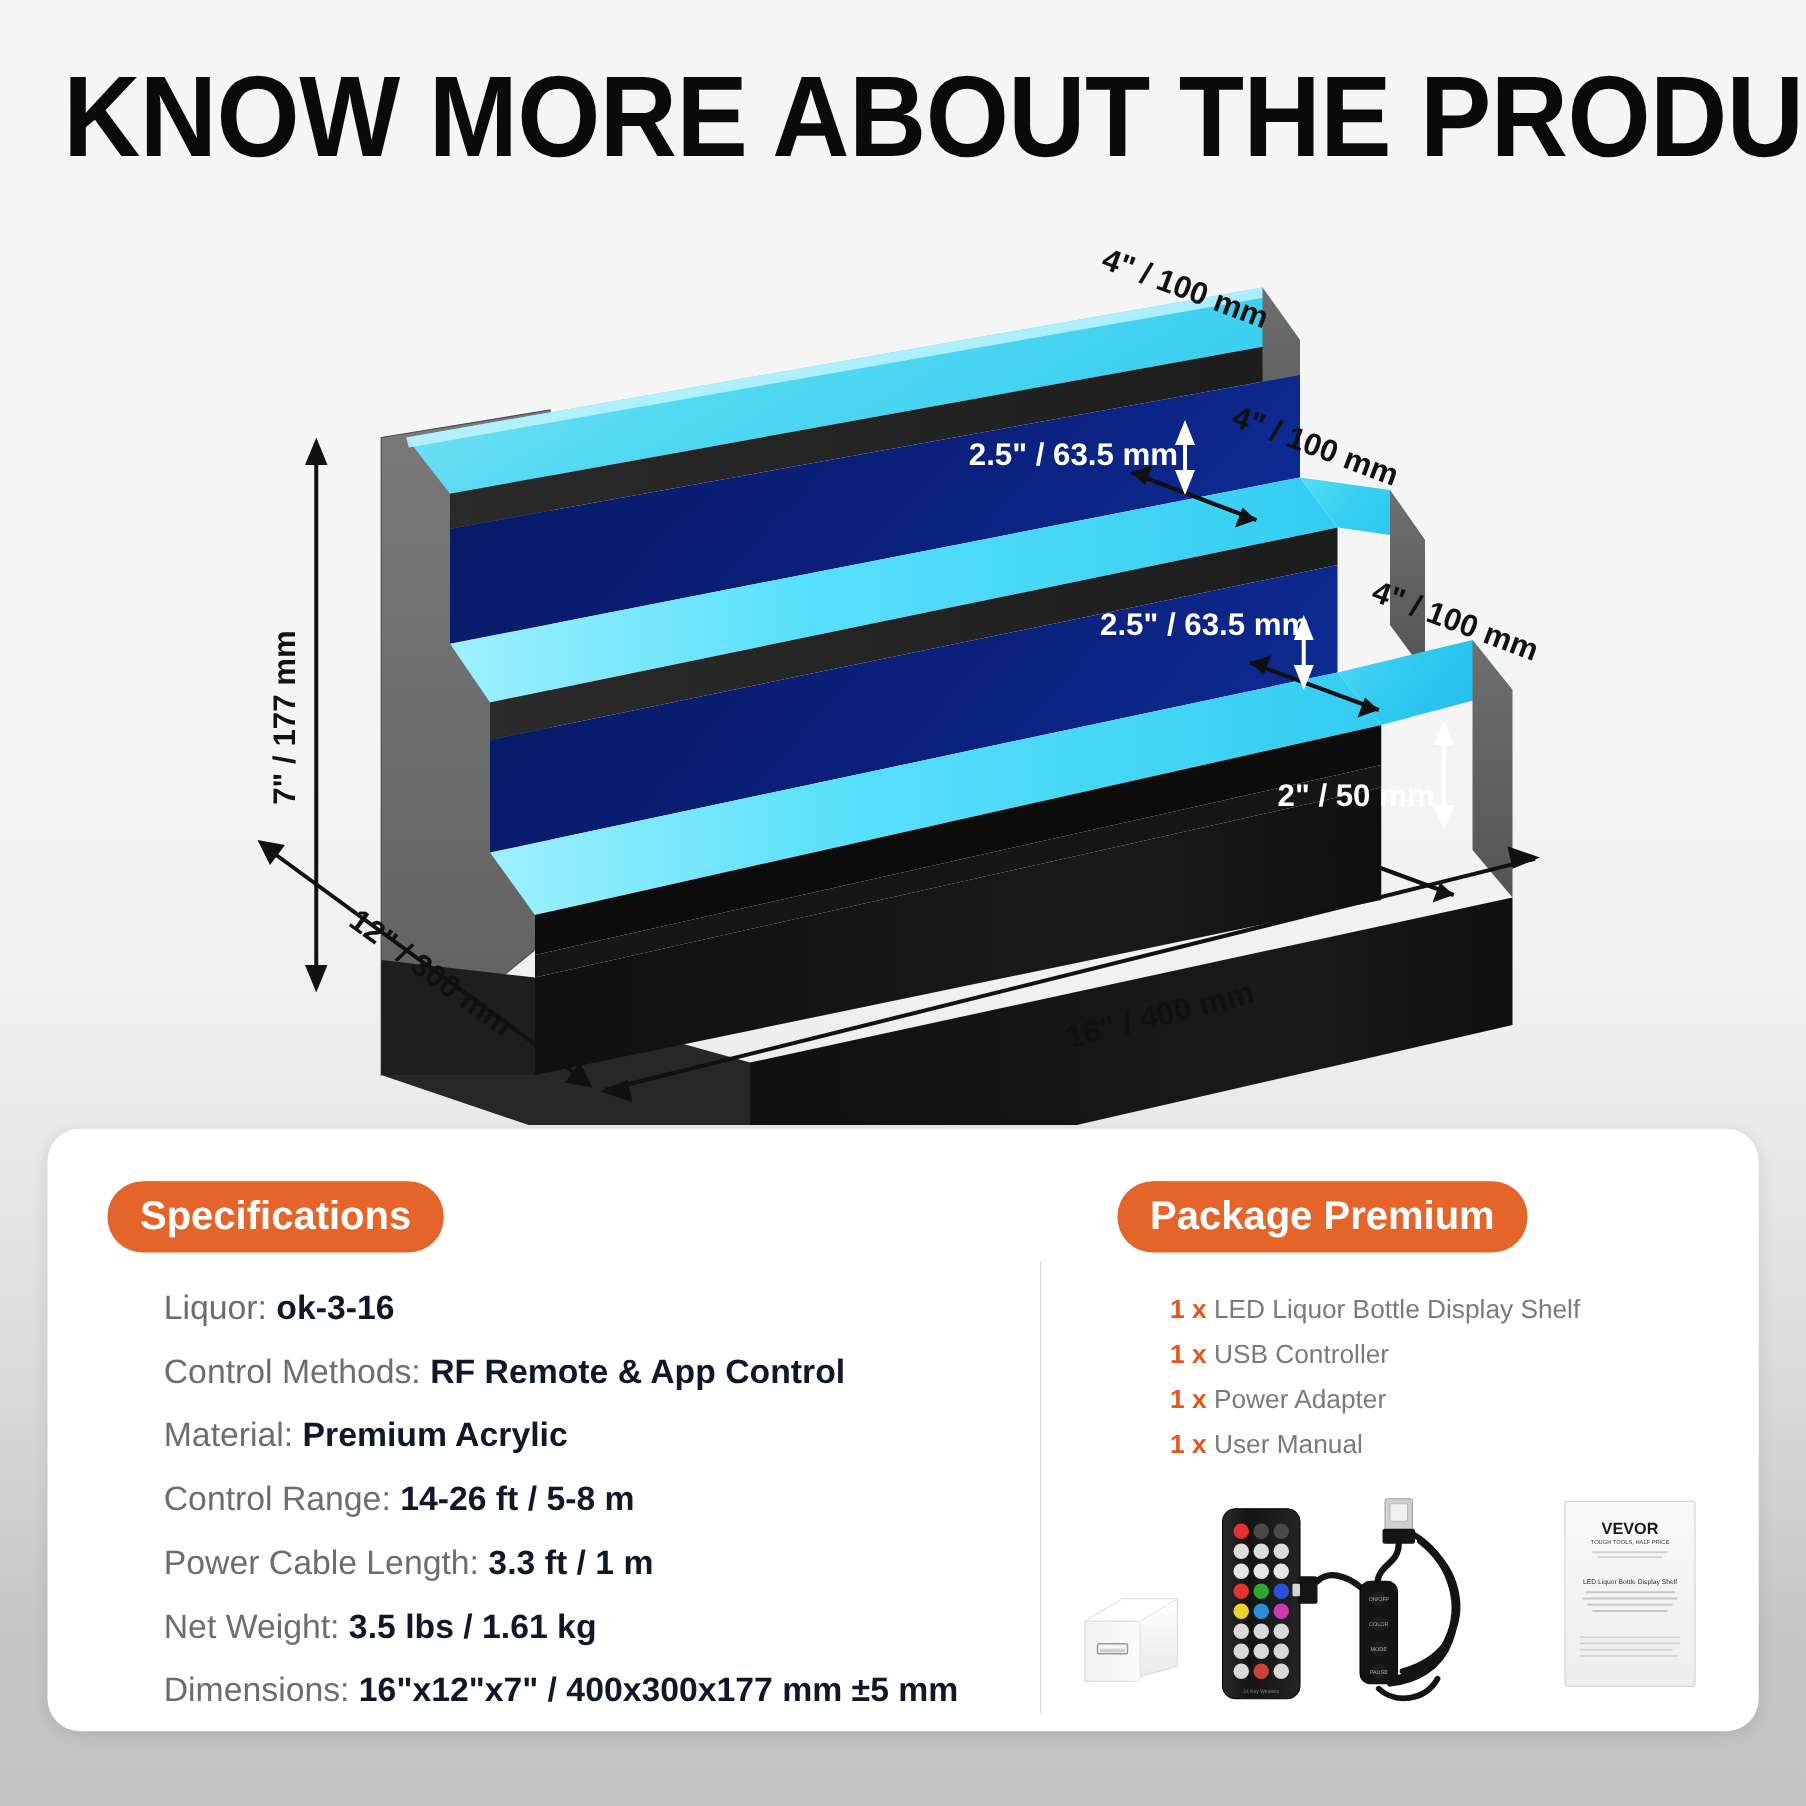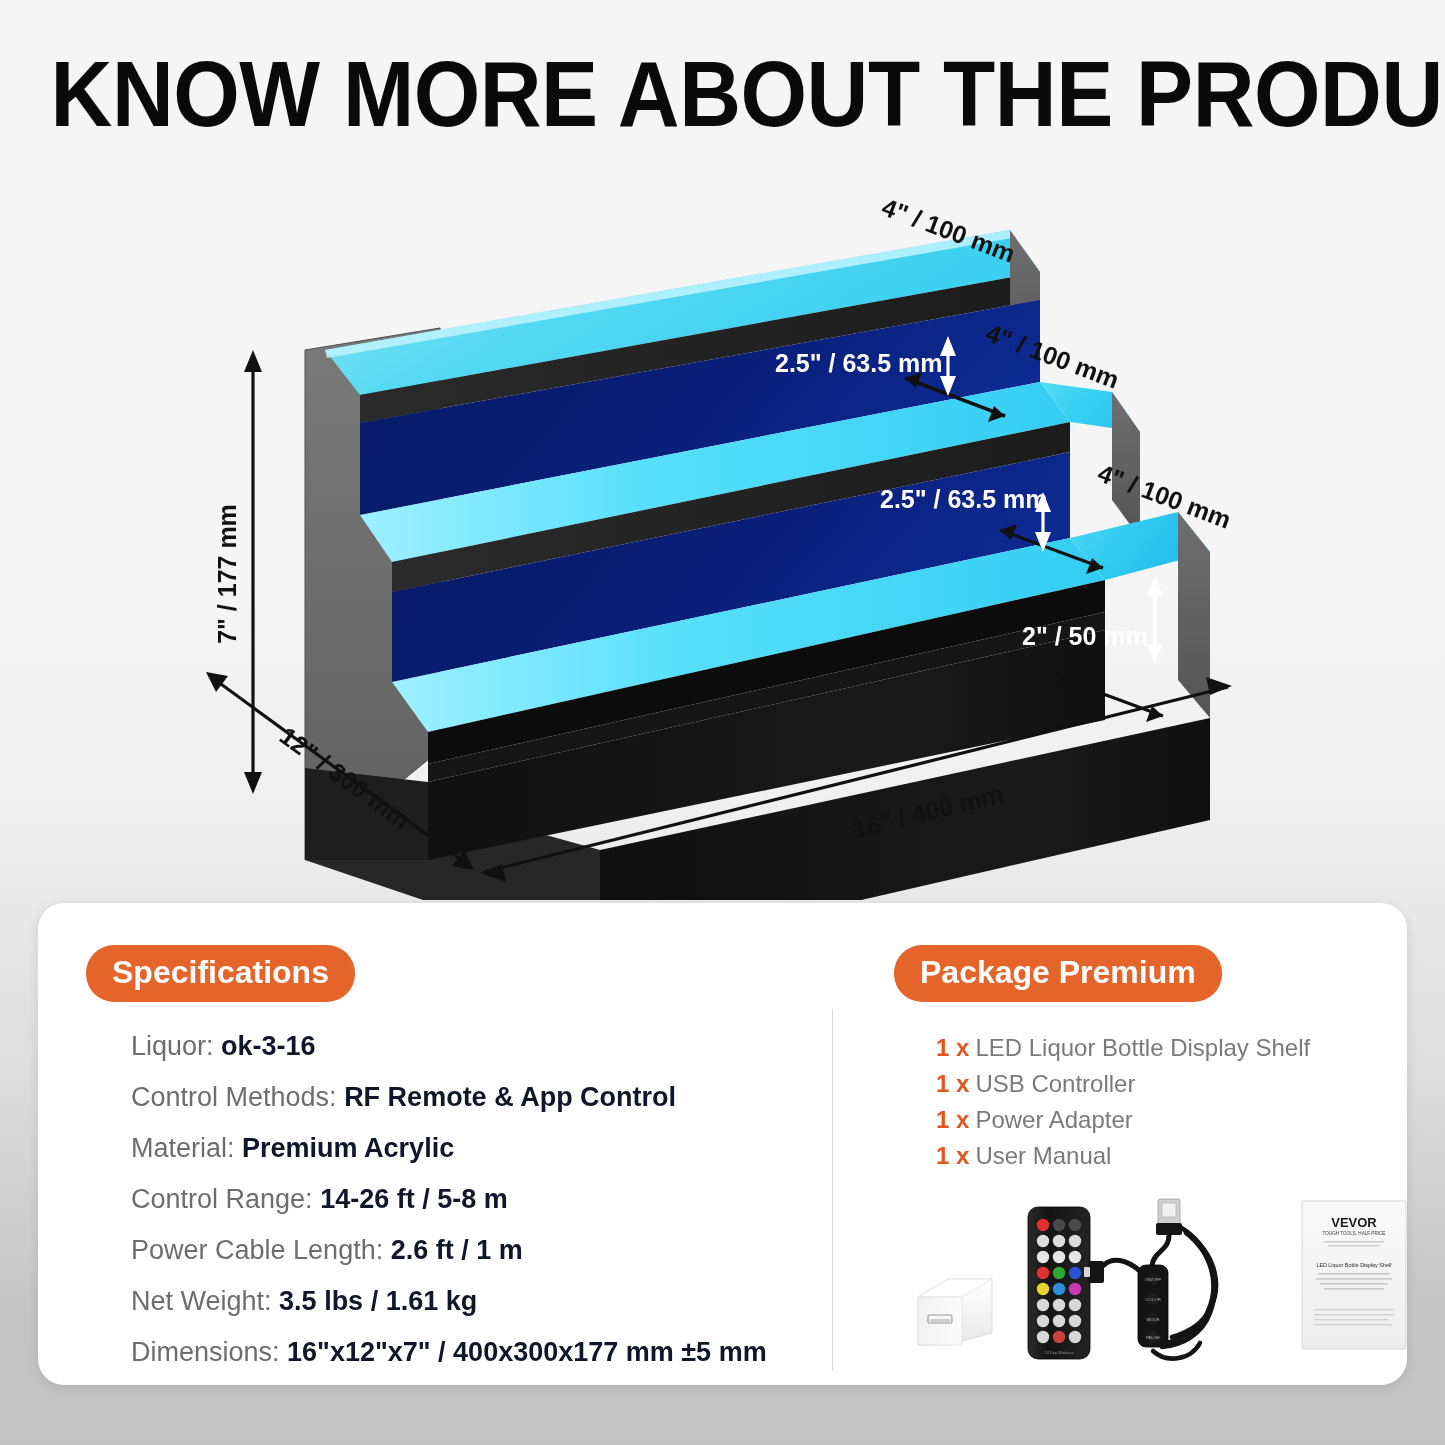--- a/index.html
+++ b/index.html
@@ -118,36 +118,36 @@
 
   
   #pkg-col {
     position: absolute;
     left: 856px;
     top: 42px;
     width: 470px;
   }
   #pkg-list { margin-top: 28px; }
   .pkg-row {
-    font-size: 24px;
+    font-size: 21px;
     line-height: 36px;
     color: #7a7a7a;
     padding-left: 42px;
     white-space: nowrap;
   }
   .pkg-row .qty {
     color: #e2561f;
     font-weight: 700;
     margin-right: 6px;
   }
 
   
   #accessories {
     position: absolute;
-    left: 866px;
+    left: 816px;
     top: 290px;
     width: 510px;
     height: 180px;
     text-align: right;
   }
   #accessories svg { display: block; width: 510px; height: 180px; }
 </style>
 </head>
 <body>
 
@@ -334,21 +334,21 @@
         <div class="spec-row">
           <span>Material:</span>
           <span class="val">Premium Acrylic</span>
         </div>
         <div class="spec-row">
           <span>Control Range:</span>
           <span class="val">14-26 ft / 5-8 m</span>
         </div>
         <div class="spec-row">
           <span>Power Cable Length:</span>
-          <span class="val">2.6 ft / 1 m</span>
+          <span class="val">3.3 ft / 1 m</span>
         </div>
         <div class="spec-row">
           <span>Net Weight:</span>
           <span class="val">3.5 lbs / 1.61 kg</span>
         </div>
         <div class="spec-row">
           <span>Dimensions:</span>
           <span class="val">16"x12"x7" / 400x300x177 mm ±5 mm</span>
         </div>
       </div>

